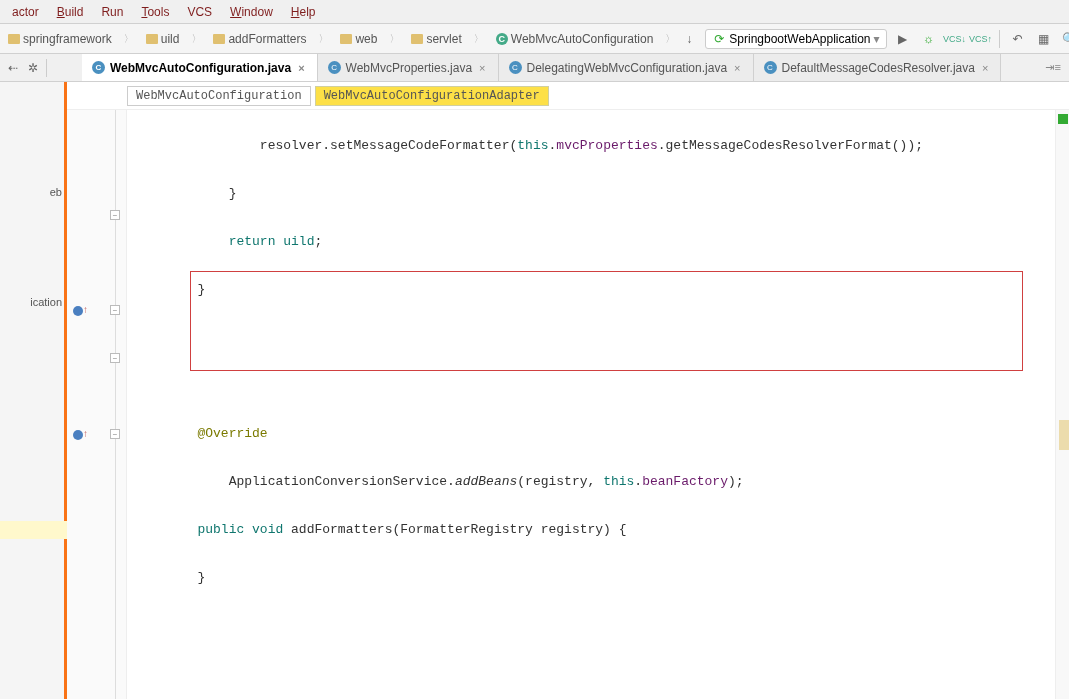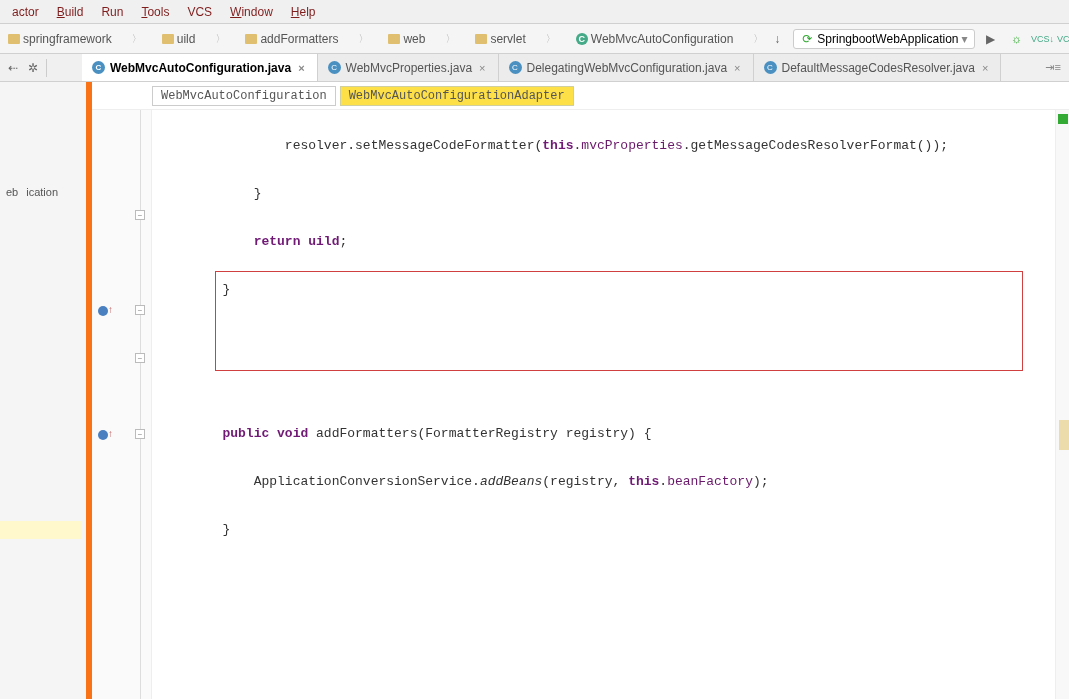--- a/index.html
+++ b/index.html
@@ -1,56 +1,56 @@
 <!DOCTYPE html>
 <html><head>
 <meta charset="utf-8">
 <style>
 *{box-sizing:border-box;margin:0;padding:0}
 body{font-family:"Segoe UI",Arial,sans-serif;font-size:12px;background:#f5f5f5;overflow:hidden;width:1069px;height:699px}
 .menubar{background:#f0f0f0;border-bottom:1px solid #d0d0d0;height:24px;display:flex;align-items:center;padding:0 4px;gap:2px}
 .menubar-item{padding:2px 8px;cursor:pointer;color:#7f1d1d}
 .menubar-item u{text-decoration:underline}
 .toolbar{background:#f5f5f5;border-bottom:1px solid #d0d0d0;height:30px;display:flex;align-items:center;padding:0 4px;gap:4px}
-.crumb{display:flex;align-items:center;gap:16px;color:#555}
+.crumb{display:flex;align-items:center;gap:8px;color:#555}
 .crumb-item{display:flex;align-items:center;gap:3px;padding:1px 4px;cursor:pointer}
 .crumb-sep{color:#aaa;font-size:10px}
 .folder-icon{width:12px;height:10px;background:#e0c070;border-radius:1px;display:inline-block}
 .class-icon{width:12px;height:12px;border-radius:50%;background:#4a8;color:#fff;font-size:9px;display:flex;align-items:center;justify-content:center;font-weight:bold}
 .toolbar-right{margin-left:auto;display:flex;align-items:center;gap:6px}
 .run-config{display:flex;align-items:center;gap:3px;border:1px solid #ccc;padding:2px 6px;background:#fff;border-radius:3px}
 .run-icon{color:#3a3;width:14px;height:14px;display:flex;align-items:center;justify-content:center}
 .tb-btn{width:20px;height:20px;display:flex;align-items:center;justify-content:center;cursor:pointer;color:#666;border-radius:2px}
 .vcs-btn{font-size:9px;color:#4a8;font-weight:normal}
 .divider{width:1px;height:18px;background:#ccc;margin:0 2px}
 .tabs-bar{background:#f0f0f0;border-bottom:1px solid #d0d0d0;height:28px;display:flex;align-items:stretch;padding-left:82px}
 .tool-strip{position:absolute;left:0;top:54px;width:82px;height:28px;display:flex;align-items:center;gap:2px;padding:0 4px;background:#f0f0f0;border-bottom:1px solid #d0d0d0}
 .tool-strip .tb-btn{width:18px;height:18px}
 .tab{display:flex;align-items:center;gap:5px;padding:0 10px;border-right:1px solid #d0d0d0;cursor:pointer;color:#555;background:#ececec}
 .tab.active{background:#fff;color:#000;font-weight:bold}
 .tab .close{color:#888;font-size:11px;padding:0 2px}
 .tab .j-icon{width:13px;height:13px;background:#4a90c0;border-radius:50%;color:#fff;font-size:8px;display:flex;align-items:center;justify-content:center}
 .tabs-right{margin-left:auto;padding:0 8px;display:flex;align-items:center;gap:4px;color:#888;font-size:11px}
 .main{display:flex;height:calc(699px - 82px)}
-.left-sidebar{width:92px;background:#f5f5f5;border-right:6px solid #f97316;display:flex;flex-direction:row;padding-top:100px}
+.left-sidebar{width:67px;background:#f5f5f5;border-right:3px solid #f97316;display:flex;flex-direction:column;padding-top:100px}
 .sidebar-item{padding:4px 6px;font-size:11px;color:#555;cursor:pointer;text-align:left}
 .sidebar-item.partial{text-align:right;padding-right:2px}
 .editor-wrap{flex:1;display:flex;flex-direction:column;background:#fff;position:relative}
 .nav-strip{height:28px;display:flex;align-items:center;gap:4px;padding:4px 8px 4px 60px;border-bottom:1px solid #eee;background:#fff}
 .nav-box{border:1px solid #d0cfa0;background:#fde047;padding:2px 8px;font-family:"Consolas","Courier New",monospace;font-size:12px;color:#555}
 .nav-box.first{background:#fff;border-color:#ccc}
 .editor-body{flex:1;display:flex;overflow:hidden}
 .gutter{width:60px;background:#fafafa;border-right:1px solid #eee;position:relative;flex-shrink:0}
 .override-mark{width:10px;height:10px;border-radius:50%;background:#4a7fc0;position:absolute;left:6px}
 .override-arr{position:absolute;left:16px;color:#c06060;font-size:10px}
 .fold-line{position:absolute;right:6px;width:10px;height:10px;border:1px solid #bbb;background:#fff;font-size:8px;display:flex;align-items:center;justify-content:center;color:#888}
 .gutter-region{position:absolute;right:10px;border-left:1px solid #ddd;width:1px}
 .code{flex:1;font-family:"Consolas","Courier New",monospace;font-size:13px;line-height:24px;padding:0;white-space:pre;color:#333;overflow:auto;position:relative}
 .code-line{height:24px;padding-left:8px}
-.kw{color:#701a75;font-weight:bold}
+.kw{color:#0f766e;font-weight:normal}
 .ann{color:#7a7a00}
 .fld{color:#6a1a6a}
 .mth{color:#333}
 .smth{font-style:italic}
 .red-box{border:1px solid #d04040;position:absolute;left:63px;right:32px;pointer-events:none}
 .right-strip{width:14px;background:#f8f8f8;border-left:1px solid #eee;position:relative}
 .right-strip .ok-mark{width:10px;height:10px;background:#3a3;position:absolute;left:2px;top:4px}
 .bottom-yellow{position:absolute;left:0;bottom:160px;width:82px;height:18px;background:#fff8cc}
 .scroll-hint{position:absolute;right:0;top:310px;width:10px;height:30px;background:#e0c060;opacity:.5}
 </style>
@@ -175,22 +175,23 @@
         <div class="fold-line" style="top:319px">−</div>
       </div>
 
       <div class="code">
 <div class="code-line">                <span>resolver.</span><span class="mth">setMessageCodeFormatter</span><span>(</span><span class="kw">this</span><span>.</span><span class="fld">mvcProperties</span><span>.</span><span class="mth">getMessageCodesResolverFormat</span><span>());</span></div>
 <div class="code-line">            <span>}</span></div>
 <div class="code-line">            <span class="kw">return uild</span><span>;</span></div>
 <div class="code-line">        <span>}</span></div>
 <div class="code-line"></div>
 <div class="code-line"></div>
+<div class="code-line">        <span class="ann">@Override</span></div>
+<div class="code-line">            <span>ApplicationConversionService.</span><span class="smth">addBeans</span><span>(registry, </span><span class="kw">this</span><span>.</span><span class="fld">beanFactory</span><span>);</span></div>
 <div class="code-line">        <span class="kw">public void</span><span> addFormatters(FormatterRegistry registry) {</span></div>
-<div class="code-line">            <span>ApplicationConversionService.</span><span class="smth">addBeans</span><span>(registry, </span><span class="kw">this</span><span>.</span><span class="fld">beanFactory</span><span>);</span></div>
 <div class="code-line">        <span>}</span></div>
 <div class="code-line"></div>
 
 
 
 
 
 
 
 

